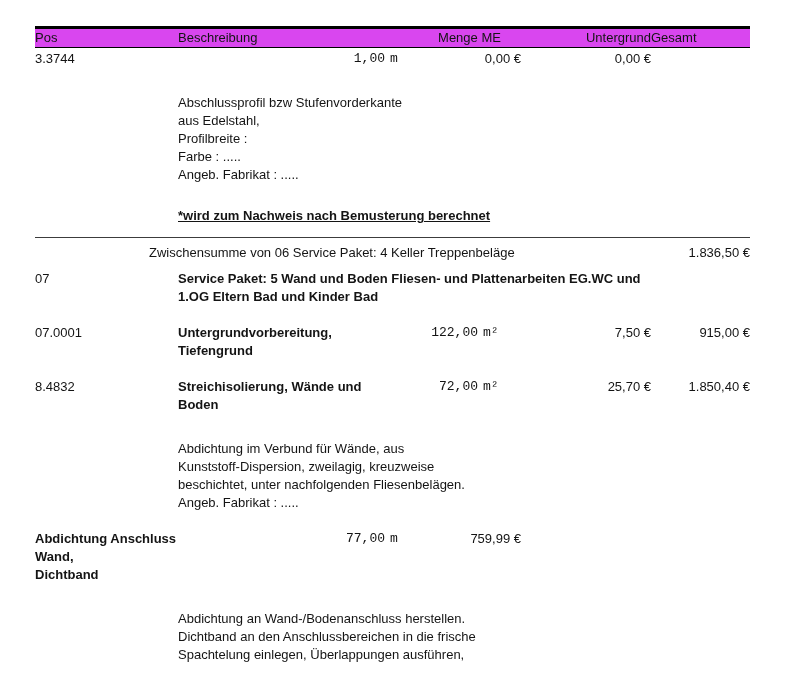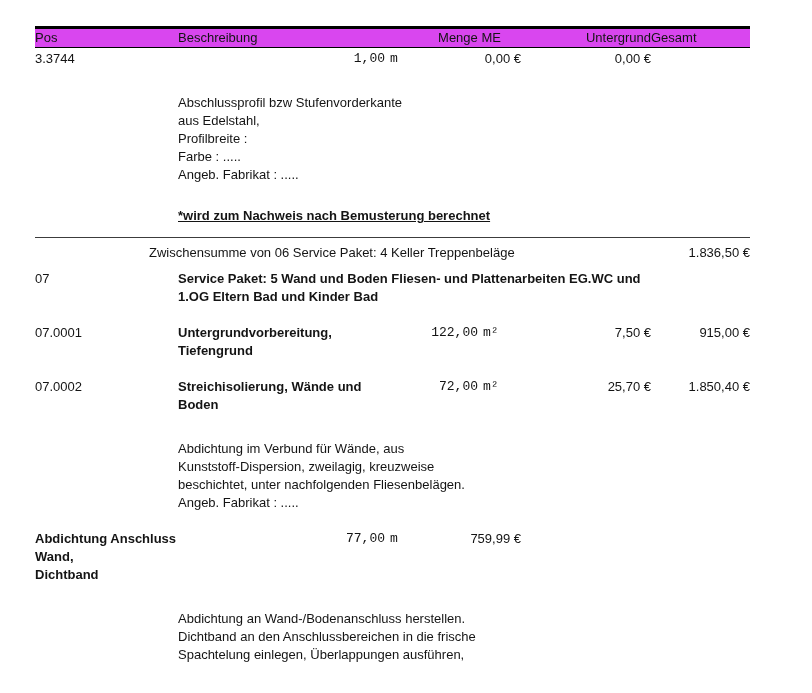--- a/index.html
+++ b/index.html
@@ -142,21 +142,21 @@
         <span class="qty">122,00</span>
         <span class="unit">m²</span>
       </div>
       <div class="cell-einzel">7,50 €</div>
       <div class="cell-gesamt">915,00 €</div>
     </div>
 
   </div>
       <div class="item">
     <div class="row">
-      <div class="cell-pos">07.0002</div>
+      <div class="cell-pos">8.4832</div>
       <div class="item-title">Streichisolierung, Wände und
 Boden</div>
       <div class="cell-menge">
         <span class="qty">72,00</span>
         <span class="unit">m²</span>
       </div>
       <div class="cell-einzel">25,70 €</div>
       <div class="cell-gesamt">1.850,40 €</div>
     </div>
     <div class="item-desc">Abdichtung im Verbund für Wände, aus

